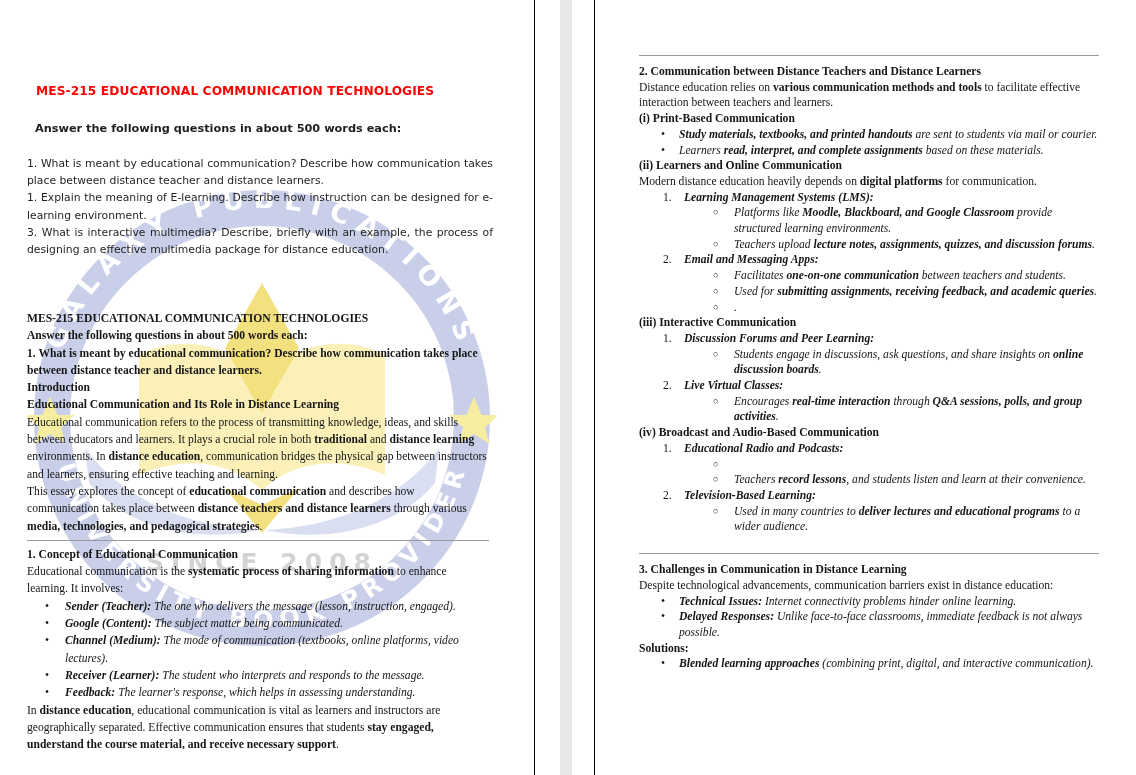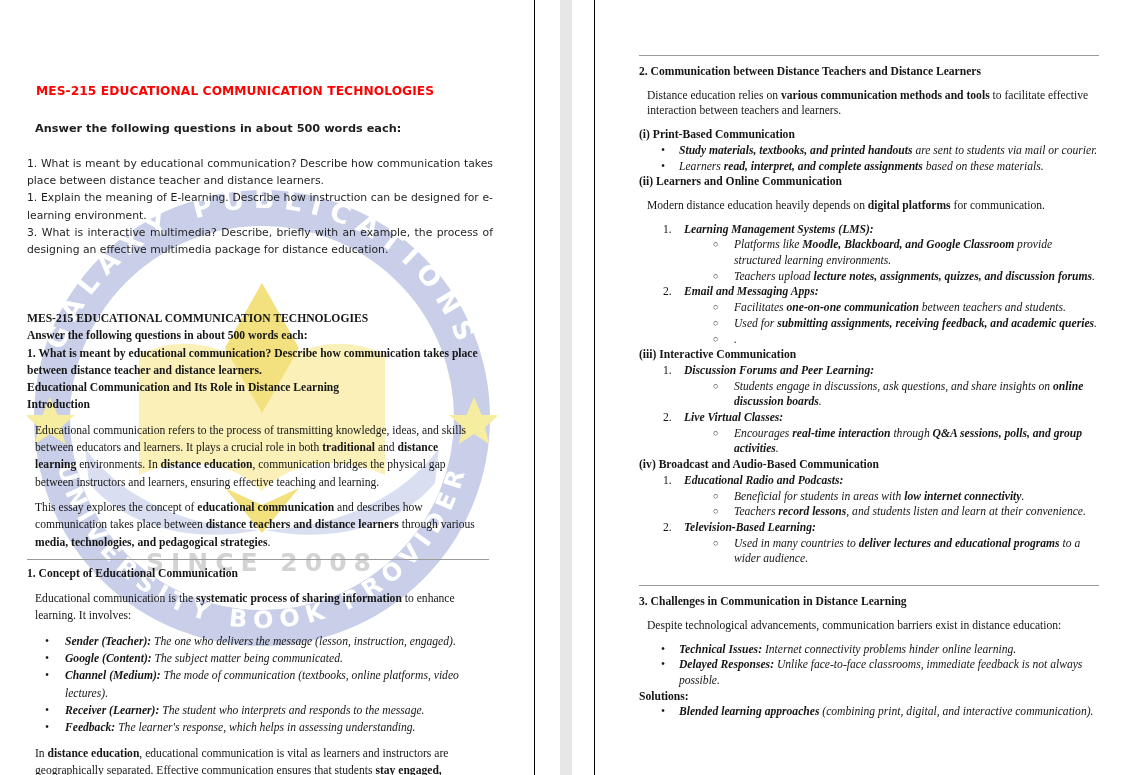--- a/index.html
+++ b/index.html
@@ -28,21 +28,21 @@
              margin:0 0 0 9px;}
   .sans-sub{font-size:11.3px;font-weight:bold;margin:24px 0 0 8px;}
   .q-list{margin-top:20px;}
   .q-item{font-size:10.8px;line-height:17.2px;text-align:justify;margin:0;}
 
   
   .serif-block{position:absolute;font-size:11.6px;color:#161616;}
   .serif-left{left:27px;top:310px;width:462px;line-height:17.3px;}
   .serif-right{left:44px;top:55px;width:460px;line-height:15.7px;}
   .b-head{margin:0;font-weight:bold;}
-  .b-para{margin:8px;}
+  .b-para{margin:0;}
   hr.b-rule{border:0;border-top:1px solid #9a9a9a;margin:5px 0;}
   .serif-right hr.b-rule{margin:18px 0 8px 0;}
   .serif-right hr.b-rule.first{margin:0 0 8px 0;}
 
   .li,.ni,.si{display:flex;margin:0;}
   .li{padding-left:18px;}
   .serif-right .li{padding-left:22px;}
   .mk{flex:none;width:20px;}
   .serif-right .mk{width:18px;}
   .ni{padding-left:24px;}
@@ -87,22 +87,22 @@
         <div class="q-list" id="question-list">
             <p class="q-item">1. What is meant by educational communication? Describe how communication takes place between distance teacher and distance learners.</p>
             <p class="q-item">1. Explain the meaning of E-learning. Describe how instruction can be designed for e-learning environment.</p>
             <p class="q-item">3. What is interactive multimedia? Describe, briefly with an example, the process of designing an effective multimedia package for distance education.</p>
           </div>
       </div>
       <div class="serif-block serif-left" id="left-blocks">
           <p class="b-head"><span>MES-215 EDUCATIONAL COMMUNICATION TECHNOLOGIES</span></p>
           <p class="b-head"><span>Answer the following questions in about 500 words each:</span></p>
           <p class="b-head"><span>1. What is meant by educational communication? Describe how communication takes place between distance teacher and distance learners.</span></p>
+          <p class="b-head"><span>Introduction</span></p>
           <p class="b-head"><span>Educational Communication and Its Role in Distance Learning</span></p>
-          <p class="b-head"><span>Introduction</span></p>
           <p class="b-para"><span>Educational communication refers to the process of transmitting knowledge, ideas, and skills between educators and learners. It plays a crucial role in both </span><b>traditional</b><span> and </span><b>distance learning</b><span> environments. In </span><b>distance education</b><span>, communication bridges the physical gap between instructors and learners, ensuring effective teaching and learning.</span></p>
           <p class="b-para"><span>This essay explores the concept of </span><b>educational communication</b><span> and describes how communication takes place between </span><b>distance teachers and distance learners</b><span> through various </span><b>media, technologies, and pedagogical strategies</b><span>.</span></p>
           <hr class="b-rule">
           <p class="b-head"><span>1. Concept of Educational Communication</span></p>
           <p class="b-para"><span>Educational communication is the </span><b>systematic process of sharing information</b><span> to enhance learning. It involves:</span></p>
           <div class="b-list">
             <div class="li">
               <span class="mk">•</span>
               <span class="tx"><b>Sender (Teacher):</b><span> The one who delivers the message (lesson, instruction, engaged).</span></span>
             </div>
@@ -202,21 +202,20 @@
             </div>
           </div>
           <p class="b-head"><span>(iv) Broadcast and Audio-Based Communication</span></p>
           <div class="b-numlist">
             <div class="ni">
               <span class="num">1.</span>
               <span class="tx"><b>Educational Radio and Podcasts:</b></span>
             </div>
             <div class="si">
               <span class="cmk">○</span>
-              <span class="tx"><span>Beneficial for students in areas with </span><b>low internet connectivity</b><span>.</span></span>
             </div>
             <div class="si">
               <span class="cmk">○</span>
               <span class="tx"><span>Teachers </span><b>record lessons</b><span>, and students listen and learn at their convenience.</span></span>
             </div>
             <div class="ni">
               <span class="num">2.</span>
               <span class="tx"><b>Television-Based Learning:</b></span>
             </div>
             <div class="si">

